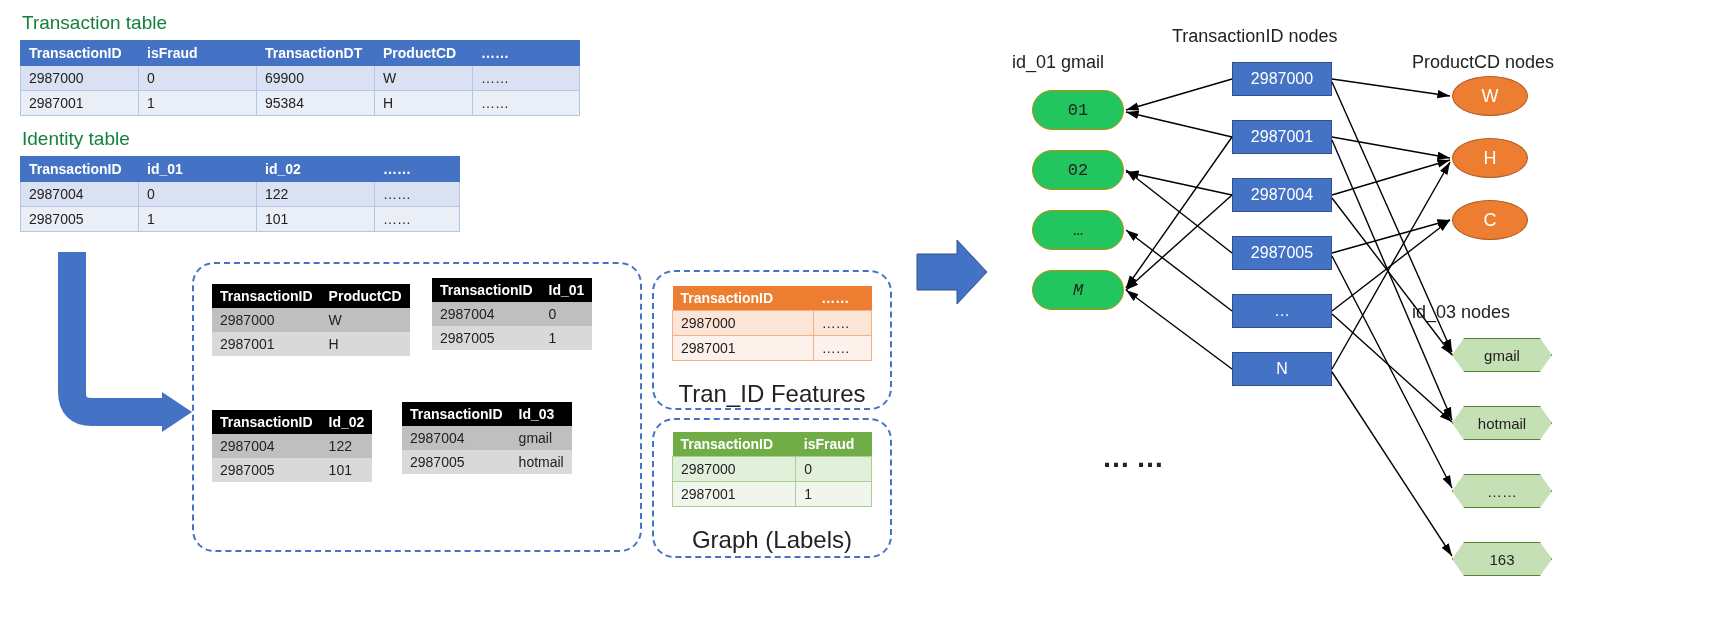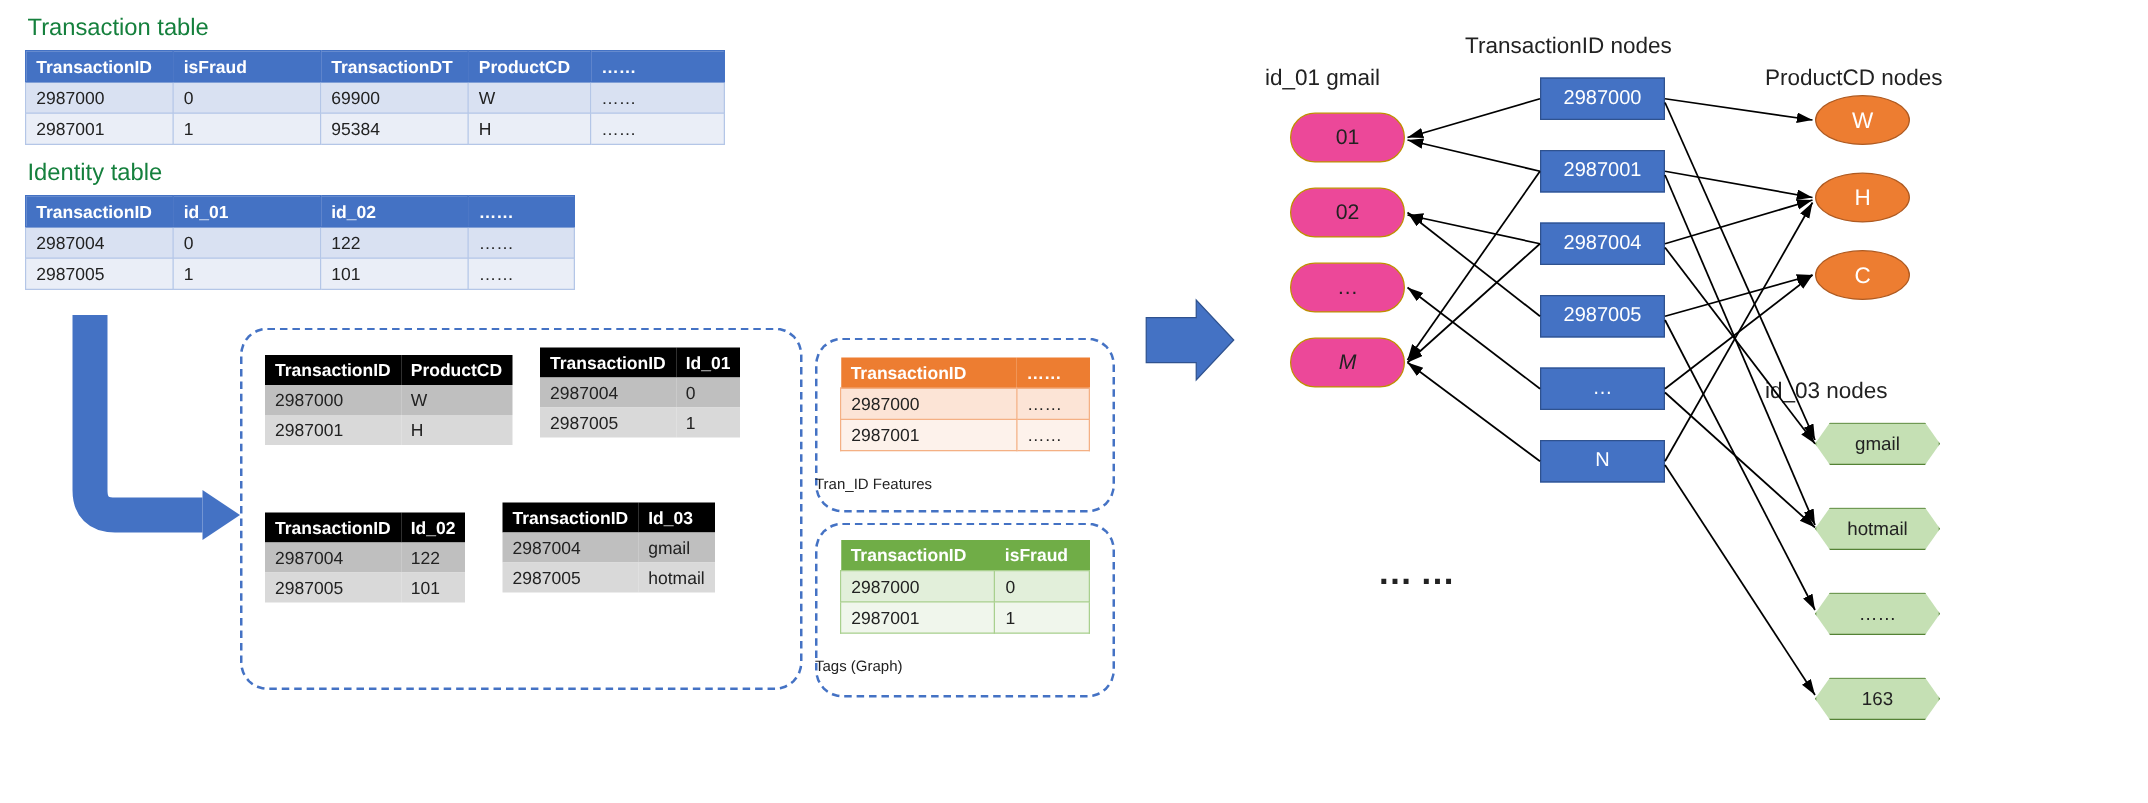--- a/index.html
+++ b/index.html
@@ -33,35 +33,35 @@
   .orange-body td { border: 1px solid #F4B084; }
   .green-hdr th { background: #70AD47; color: #fff; font-weight: bold; }
   .green-body tr:nth-child(odd) td { background: #E2EFDA; }
   .green-body tr:nth-child(even) td { background: #F0F6EC; }
   .green-body td { border: 1px solid #A9D08E; }
   .title { font-size: 19px; color: #15803d; }
   .dashed-box {
     border: 2px dashed #4472C4;
     border-radius: 22px;
   }
-  .caption { font-size: 12px; text-align: left; }
+  .caption { font-size: 24px; text-align: center; }
   .node-label { font-size: 18px; text-align: left; }
   
   .txn-node {
     width: 100px; height: 34px;
     background: #4472C4; border: 1px solid #2F528F;
     color: #fff; display: flex; align-items: center; justify-content: center;
     font-size: 16px;
   }
   .id01-node {
     width: 92px; height: 40px;
-    background: #ec4899; border: 1px solid #BF8F00;
+    background: #22c55e; border: 1px solid #BF8F00;
     border-radius: 20px;
     display: flex; align-items: center; justify-content: center;
-    font-size: 17px; font-weight: 500;
+    font-size: 17px; font-weight: 500; font-family: Liberation Mono, monospace;
   }
   .prod-node {
     width: 76px; height: 40px;
     background: #ED7D31; border: 1px solid #AE5A21;
     border-radius: 50%;
     color: #fff;
     display: flex; align-items: center; justify-content: center;
     font-size: 18px; font-weight: 500;
   }
   .id03-node {
@@ -253,21 +253,21 @@
       <tr>
           <td>2987000</td>
           <td>0</td>
         </tr>
       <tr>
           <td>2987001</td>
           <td>1</td>
         </tr>
     </tbody>
   </table>
-  <div class="abs caption" style="left:640px; top:514px; width:240px;">Tags (Graph)</div>
+  <div class="abs caption" style="left:640px; top:514px; width:240px;">Graph (Labels)</div>
 
   <svg class="abs" style="left:900px; top:220px;" width="80" height="80">
     <path d="M5 22 L45 22 L45 8 L75 40 L45 72 L45 58 L5 58 Z" fill="#4472C4" stroke="#2F528F" stroke-width="1"></path>
   </svg>
 
   <div class="abs node-label" style="left:1000px; top:40px; width:140px;">id_01 gmail</div>
   <div class="abs node-label" style="left:1160px; top:14px; width:220px;">TransactionID nodes</div>
   <div class="abs node-label" style="left:1400px; top:40px; width:180px;">ProductCD nodes</div>
   <div class="abs node-label" style="left:1400px; top:290px; width:180px;">id_03 nodes</div>
 

